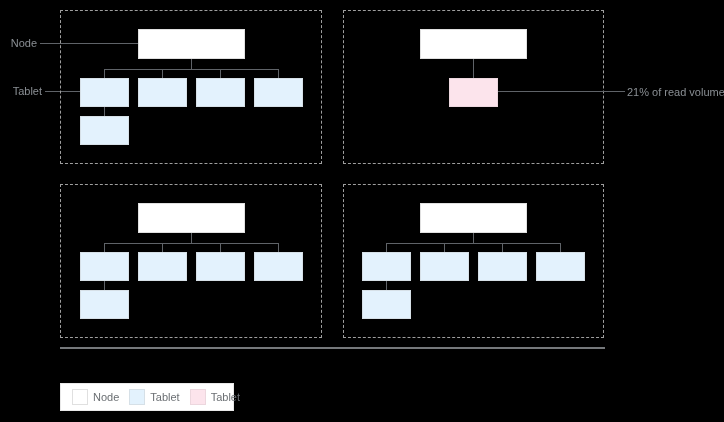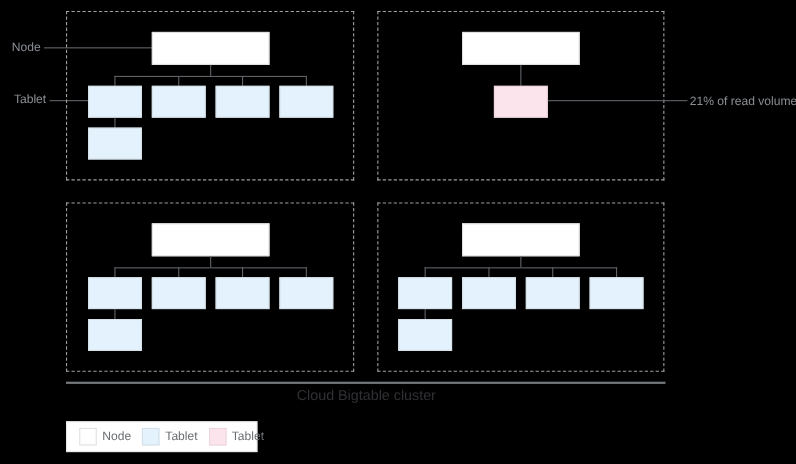--- a/index.html
+++ b/index.html
@@ -145,21 +145,20 @@
   <div class="vline" style="left:502px;top:243px;height:9px;"></div>
   <div class="vline" style="left:560px;top:243px;height:9px;"></div>
   <div class="tablet" style="left:362px;top:252px;"></div>
   <div class="tablet" style="left:420px;top:252px;"></div>
   <div class="tablet" style="left:478px;top:252px;"></div>
   <div class="tablet" style="left:536px;top:252px;"></div>
   <div class="vline" style="left:386px;top:281px;height:9px;"></div>
   <div class="tablet" style="left:362px;top:290px;"></div>
 
   <div class="cluster-line"></div>
-  <div class="caption">Cloud Bigtable cluster</div>
 
   <div class="legend">
     <div class="legend-item">
       <span class="swatch sw-node"></span>
       <span class="legend-label">Node</span>
     </div>
     <div class="legend-item">
       <span class="swatch sw-tablet"></span>
       <span class="legend-label">Tablet</span>
     </div>

